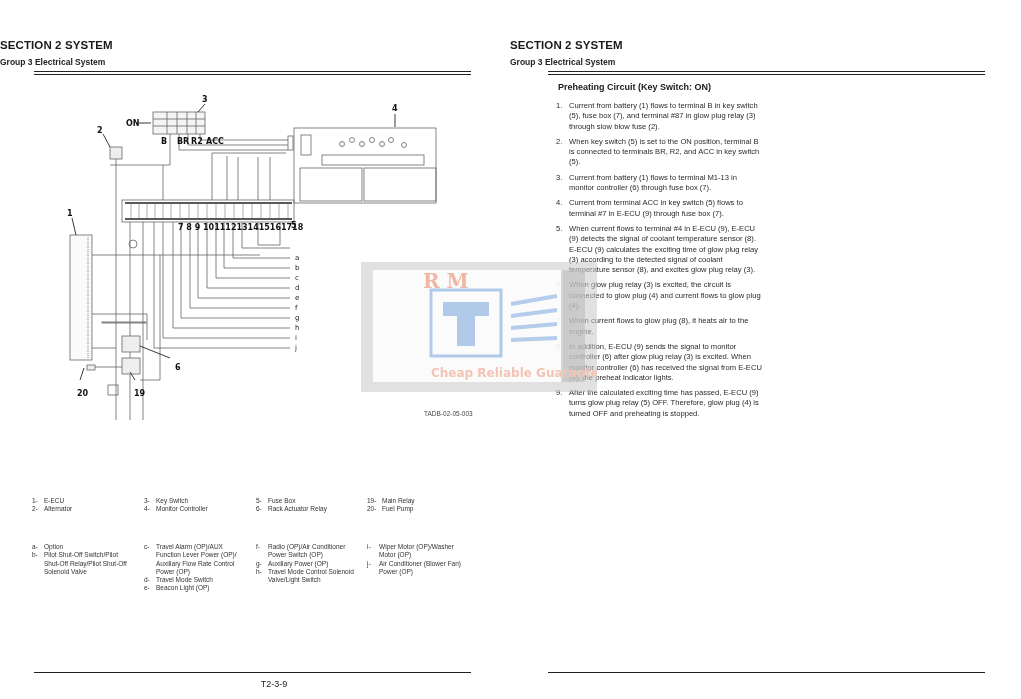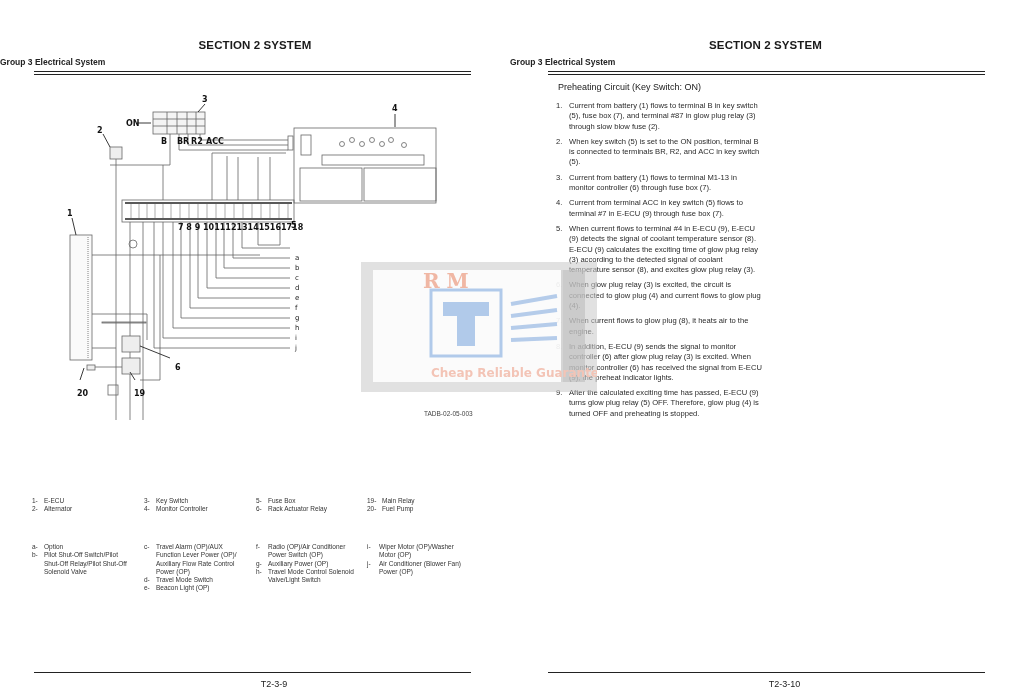--- a/index.html
+++ b/index.html
@@ -1,34 +1,34 @@
 <!DOCTYPE html>
 <html><head>
 <meta charset="utf-8">
 <style>
   * { box-sizing: border-box; margin: 0; padding: 0; }
   body { width: 1021px; height: 699px; background: #ffffff; font-family: "Liberation Sans", sans-serif; color: #222; position: relative; overflow: hidden; }
   .page { position: absolute; top: 0; height: 699px; }
   .page-left { left: 0; width: 510px; }
   .page-right { left: 510px; width: 511px; }
-  .sec-title { position: absolute; width: 100%; text-align: center; font-weight: bold; font-size: 11.5px; top: 39px; letter-spacing: 0.1px; color: #1a1a1a; }
+  .sec-title { position: absolute; width: 100%; text-align: left; font-weight: bold; font-size: 11.5px; top: 39px; letter-spacing: 0.1px; color: #1a1a1a; }
   .grp-title { position: absolute; width: 100%; font-weight: bold; font-size: 8.5px; top: 57px; color: #222; }
   .hdr-rule { position: absolute; top: 71px; height: 4px; border-top: 1.5px solid #222; border-bottom: 1px solid #222; }
   .foot-rule { position: absolute; top: 672px; border-top: 1.5px solid #222; }
   .foot-num { position: absolute; top: 679px; width: 100%; text-align: center; font-size: 9px; color: #222; padding-left: 38px; }
 
   .diagram { position: absolute; left: 30px; top: 90px; width: 460px; height: 330px; }
   .fig-id { position: absolute; left: 424px; top: 410px; font-size: 6.5px; color: #444; }
 
   .legend { position: absolute; font-size: 6.5px; line-height: 8.3px; color: #333; }
   .legend .row { display: flex; }
   .legend .k { width: 12px; flex: none; }
   .legend .v { flex: 1; }
 
-  .sub-heading { position: absolute; left: 550px; top: 82px; font-weight: normal; font-size: 9px; color: #1a1a1a; padding-left: 8px; }
+  .sub-heading { position: absolute; left: 550px; top: 82px; font-weight: bold; font-size: 9px; color: #1a1a1a; padding-left: 8px; }
   .steps { position: absolute; left: 556px; top: 101px; width: 206px; font-size: 7.6px; line-height: 10.3px; color: #2a2a2a; }
   .step { display: flex; margin-bottom: 5px; }
   .step .n { width: 13px; flex: none; }
   .step .t { flex: 1; }
 
   .watermark { position: absolute; left: 361px; top: 262px; width: 236px; height: 130px; }
 </style>
 </head>
 <body>
 
@@ -287,21 +287,20 @@
 
   <div class="foot-rule" style="left:34px;width:437px;"></div>
   <div class="foot-num" style="left:0;">T2-3-9</div>
 </div>
 
 <div class="page page-right">
   <div class="sec-title">SECTION 2 SYSTEM</div>
   <div class="grp-title">Group 3 Electrical System</div>
   <div class="hdr-rule" style="left:38px;width:437px;"></div>
   <div class="foot-rule" style="left:38px;width:437px;"></div>
-  <div class="foot-num">T2-3-10</div>
 </div>
 
 <div class="sub-heading">Preheating Circuit (Key Switch: ON)</div>
 <div class="steps">
   <div class="step">
       <span class="n">1.</span>
       <span class="t">Current from battery (1) flows to terminal B in key switch (5), fuse box (7), and terminal #87 in glow plug relay (3) through slow blow fuse (2).</span>
     </div>
   <div class="step">
       <span class="n">2.</span>

